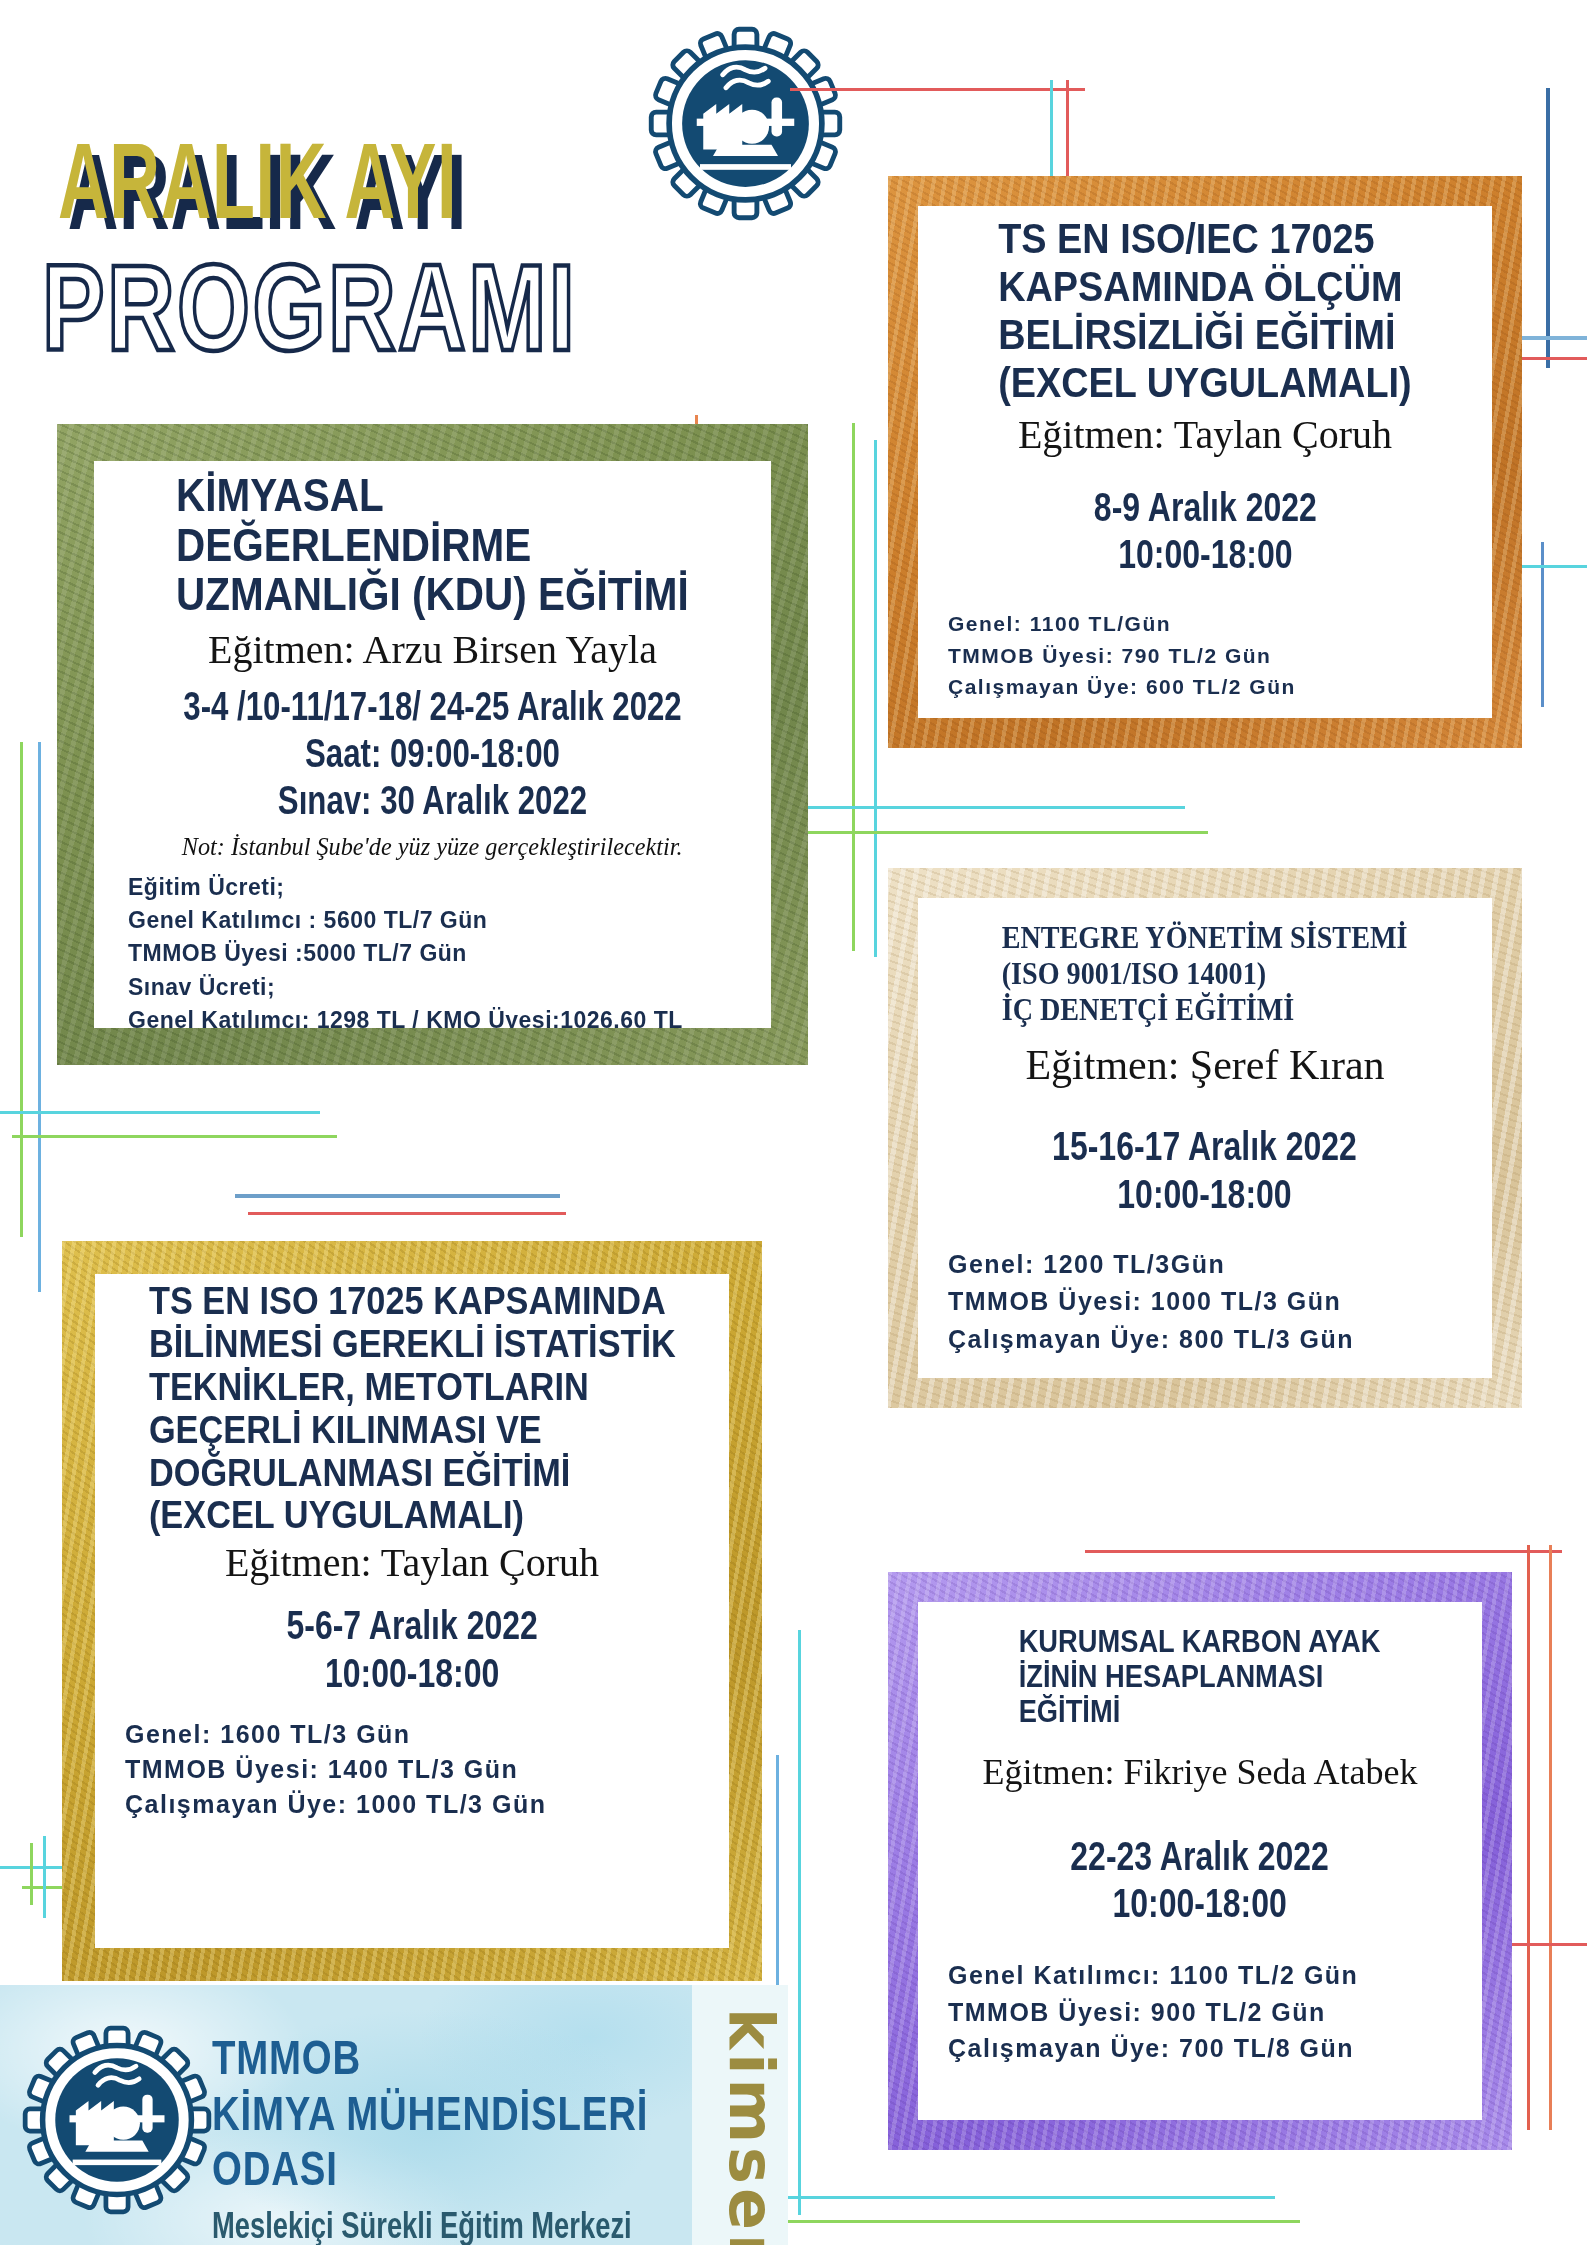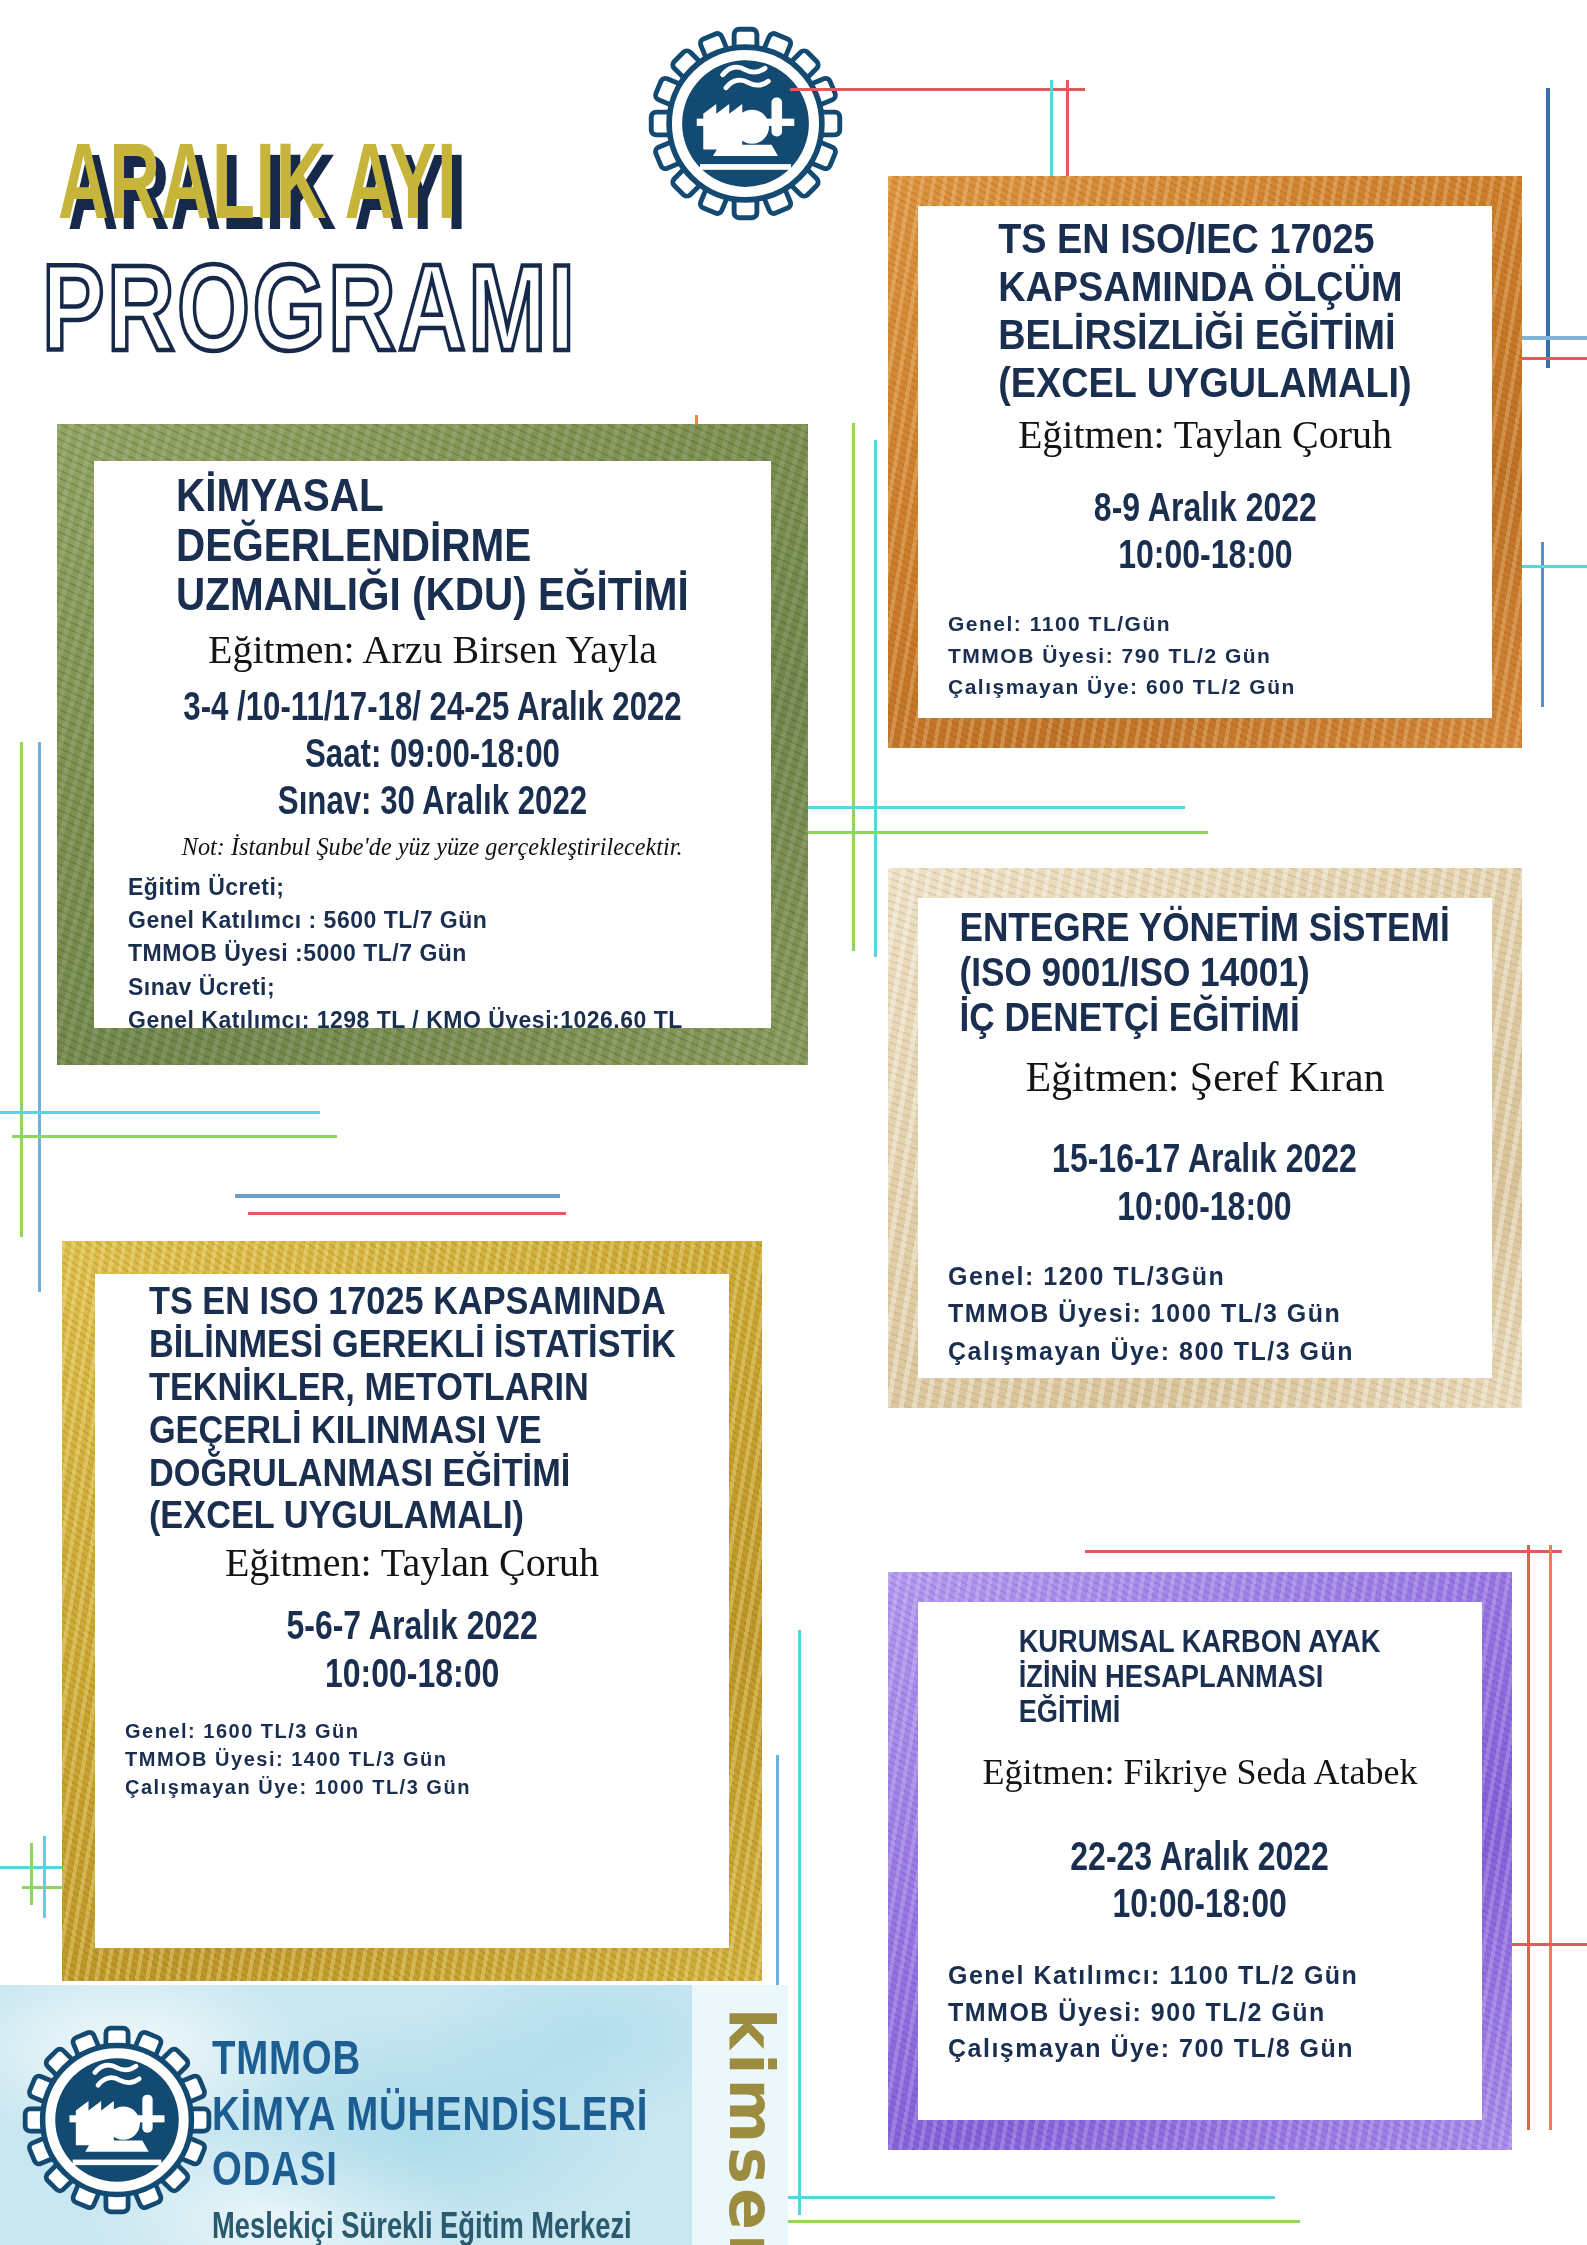--- a/index.html
+++ b/index.html
@@ -48,21 +48,21 @@
   .box-green {left:57px; top:424px; width:751px;height:641px;}
   .box-orange{left:888px;top:176px; width:634px;height:572px;}
   .box-beige {left:888px;top:868px; width:634px;height:540px;}
   .box-gold  {left:62px; top:1241px;width:700px;height:740px;}
   .box-purple{left:888px;top:1572px;width:624px;height:578px;}
 
   .c-title{font-weight:800;color:#1a2e4f;text-align:left;line-height:1.1;}
   .c-title .tl{display:block;transform:scaleX(.88);transform-origin:center;white-space:nowrap;}
   .box-green  .c-title{font-size:46px;line-height:1.08;margin-top:10px;}
   .box-orange .c-title{font-size:43px;line-height:1.12;margin-top:8px;}
-  .box-beige  .c-title{font-size:40px;line-height:1.12;margin-top:7px;}
+  .box-beige  .c-title{font-size:32px;line-height:1.12;margin-top:22px;font-family:Liberation Serif, serif;}
   .box-gold   .c-title{font-size:39px;line-height:1.10;margin-top:6px;}
   .box-purple .c-title{font-size:31px;line-height:1.13;margin-top:22px;}
 
   .instructor{font-family:"Liberation Serif",serif;color:#141414;white-space:nowrap;}
   .box-green  .instructor{font-size:40px;margin-top:6px;}
   .box-orange .instructor{font-size:40px;margin-top:4px;}
   .box-beige  .instructor{font-size:42px;margin-top:14px;}
   .box-gold   .instructor{font-size:40px;margin-top:2px;}
   .box-purple .instructor{font-size:36px;margin-top:22px;}
 
@@ -76,21 +76,21 @@
   .box-purple .sched{margin-top:40px;} .box-purple .sl{font-size:40px;}
 
   .note{font-family:"Liberation Serif",serif;font-style:italic;font-size:25px;color:#111;
         margin-top:8px;white-space:nowrap;transform:scaleX(.97);transform-origin:center;}
 
   .prices{align-self:stretch;text-align:left;font-weight:700;color:#1a2e4f;}
   .price-line{white-space:nowrap;}
   .box-green  .prices{font-size:23px;line-height:1.45;letter-spacing:.5px;padding-left:14px;margin-top:10px;}
   .box-orange .prices{font-size:21px;line-height:1.5;letter-spacing:1.5px;padding-left:10px;margin-top:30px;}
   .box-beige  .prices{font-size:25px;line-height:1.5;letter-spacing:1.5px;padding-left:10px;margin-top:28px;}
-  .box-gold   .prices{font-size:20px;line-height:1.4;letter-spacing:1.5px;padding-left:10px;margin-top:20px;}
+  .box-gold   .prices{font-size:25px;line-height:1.4;letter-spacing:1.5px;padding-left:10px;margin-top:20px;}
   .box-purple .prices{font-size:25px;line-height:1.45;letter-spacing:1.5px;padding-left:10px;margin-top:30px;}
 
   
   .footer-band{position:absolute;left:0;top:1985px;width:692px;height:260px;background:
      radial-gradient(ellipse 260px 140px at 18% 25%, rgba(255,255,255,.75), rgba(0,0,0,0) 70%),
      radial-gradient(ellipse 320px 170px at 62% 55%, rgba(150,210,230,.55), rgba(0,0,0,0) 70%),
      radial-gradient(ellipse 300px 140px at 40% 90%, rgba(255,255,255,.60), rgba(0,0,0,0) 65%),
      radial-gradient(ellipse 240px 130px at 85% 20%, rgba(160,215,235,.50), rgba(0,0,0,0) 70%),
      #c9e7f1;}
   .kimsem-strip{position:absolute;left:692px;top:1985px;width:96px;height:260px;background:#ecf7f9;}

